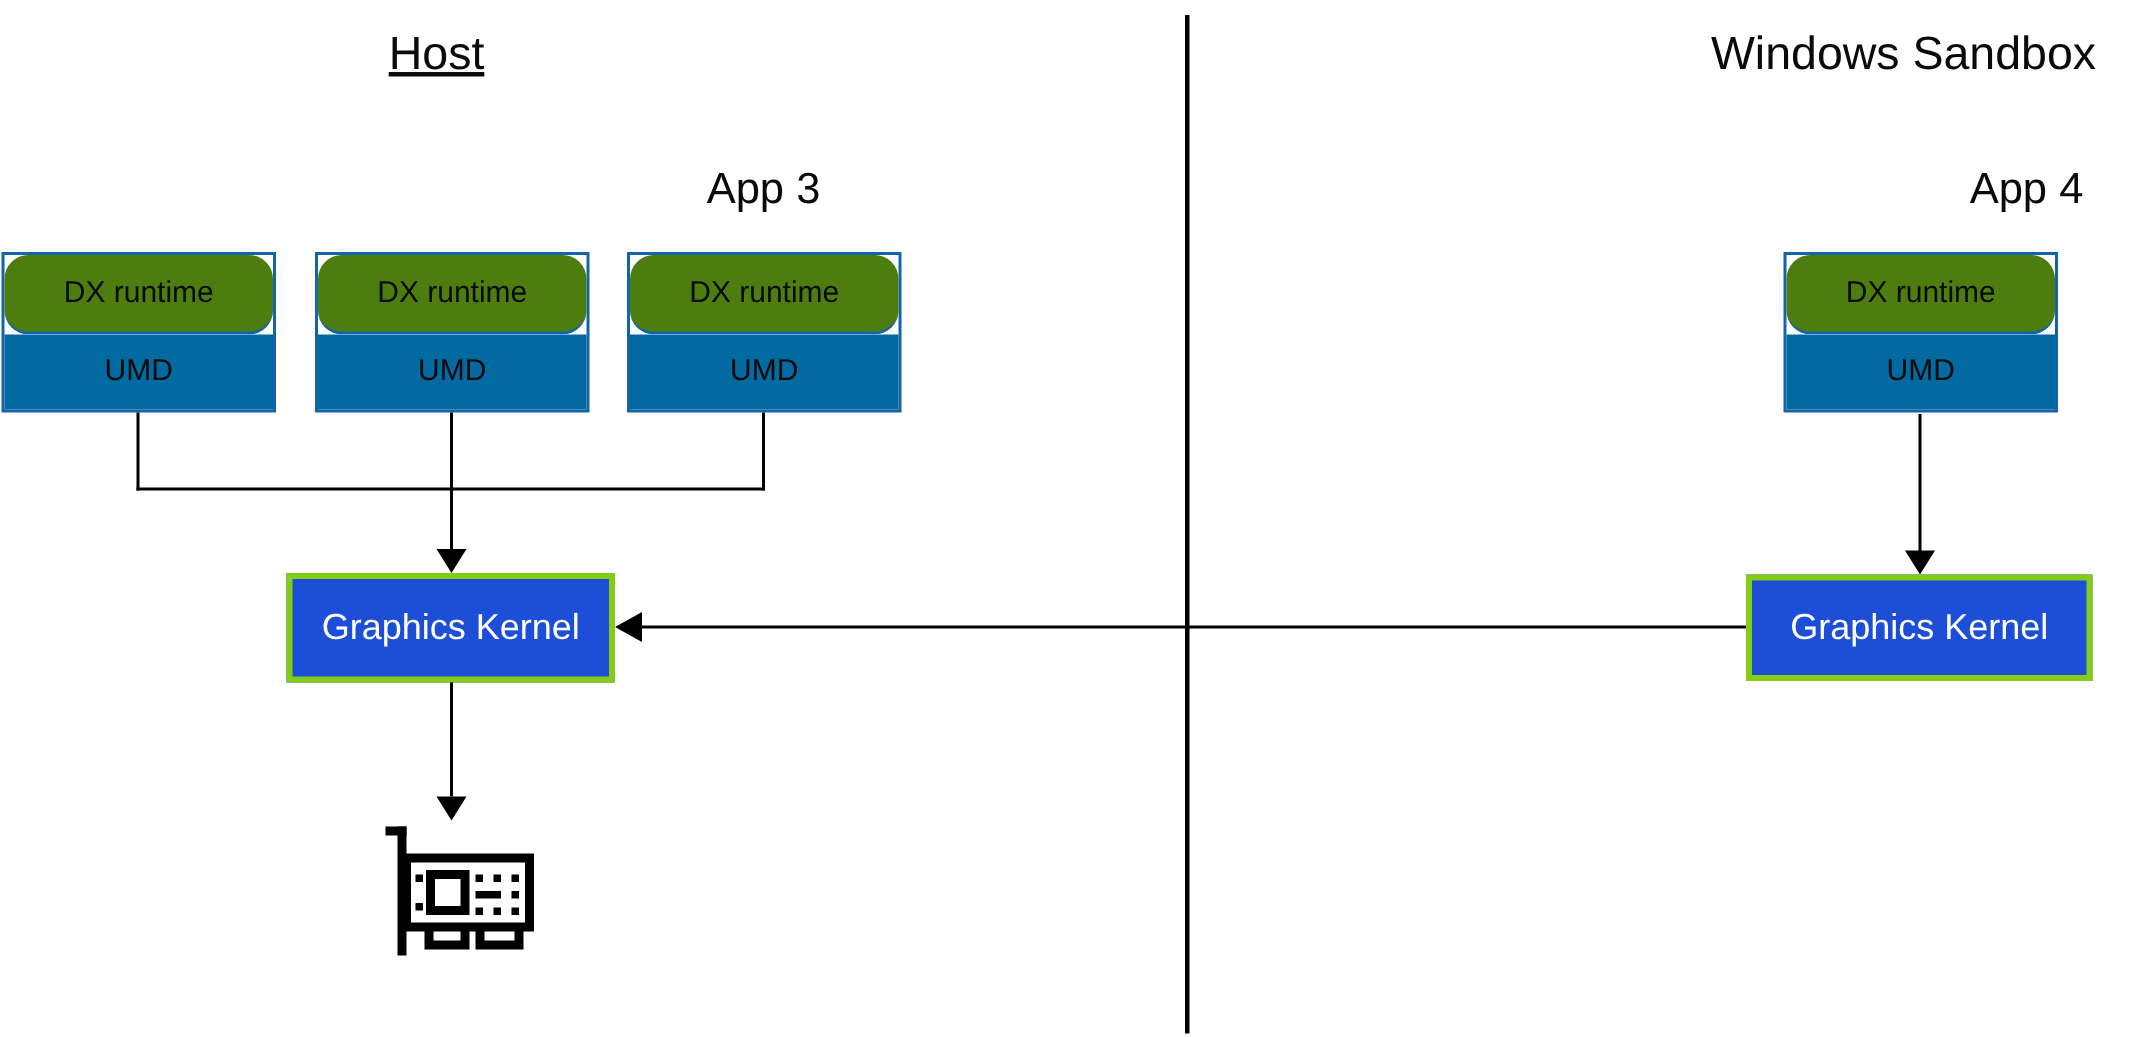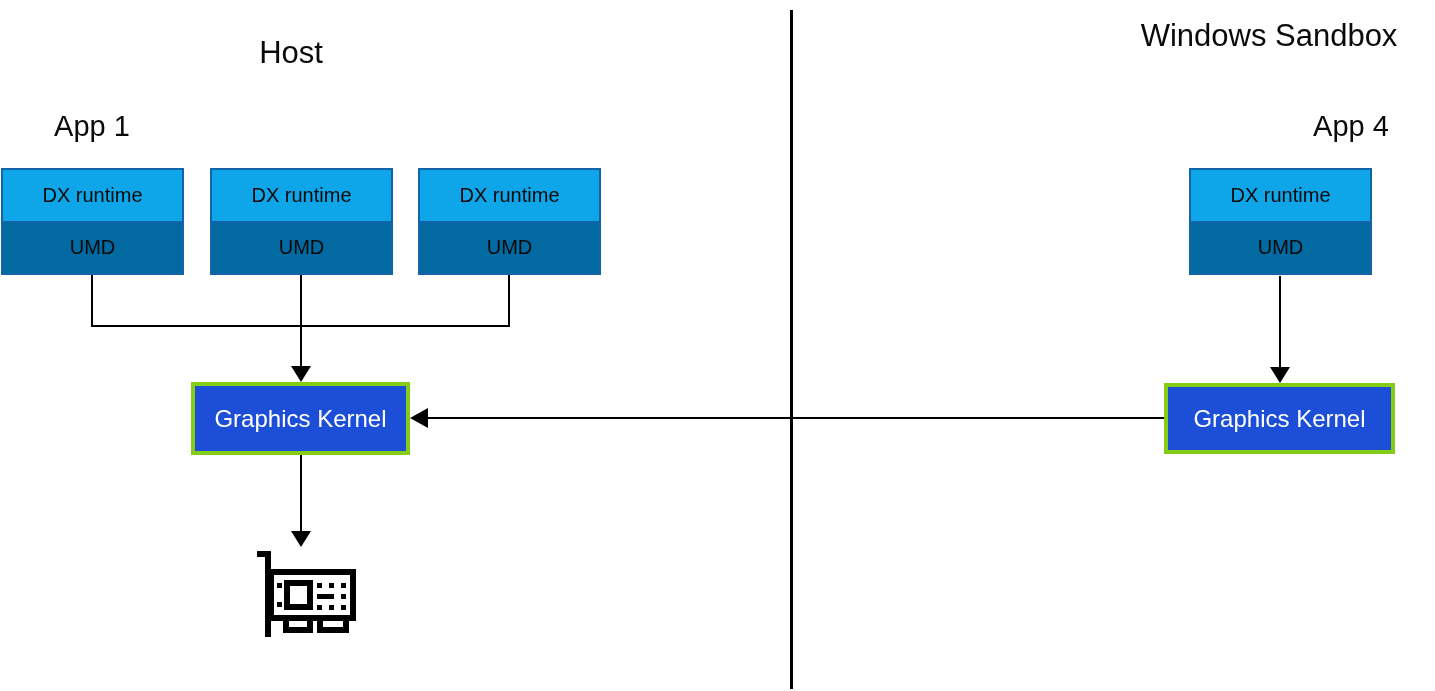--- a/index.html
+++ b/index.html
@@ -39,21 +39,21 @@
     display: flex;
     flex-direction: column;
   }
   .layer {
     display: flex;
     align-items: center;
     justify-content: center;
     font-size: 20px;
     color: #0a0a0a;
   }
-  .layer.dx  { flex: 52 0 0; background: #0ea5e9; border-bottom: 2px solid #1464AA; }
+  .layer.dx  { flex: 52 0 0; background: #4d7c0f; border-bottom: 2px solid #1464AA; border-radius: 16px; }
   .layer.umd { flex: 51 0 0; background: #0369a1; }
 
   
   .kernel-box {
     background: #1d4ed8;
     border: 4px solid #84cc16;
     box-sizing: border-box;
     display: flex;
     align-items: center;
     justify-content: center;
@@ -78,24 +78,24 @@
     border-right: 18px solid #000000;
   }
 </style>
 </head>
 <body>
 
 <div id="stage">
 
   <div class="abs line" style="left:790px; top:10px; width:3px; height:679px;"></div>
 
-  <div class="abs section-title" style="left:141px; top:35px; width:300px;">Host</div>
+  <div class="abs section-title" style="left:141px; top:18px; width:300px;text-decoration:underline;">Host</div>
   <div class="abs section-title" style="left:1069px; top:18px; width:400px;">Windows Sandbox</div>
 
-  <div class="abs app-label" style="left:12px;  top:110px; width:160px;">App 1</div>
+  <div class="abs app-label" style="left:429px; top:110px; width:160px;">App 3</div>
   <div class="abs app-label" style="left:1271px; top:110px; width:160px;">App 4</div>
 
   <div class="abs app-box" style="left:1px; top:168px;">
     <div class="layer dx">DX runtime</div>
     <div class="layer umd">UMD</div>
   </div>
 
   <div class="abs app-box" style="left:210px; top:168px;">
     <div class="layer dx">DX runtime</div>
     <div class="layer umd">UMD</div>

